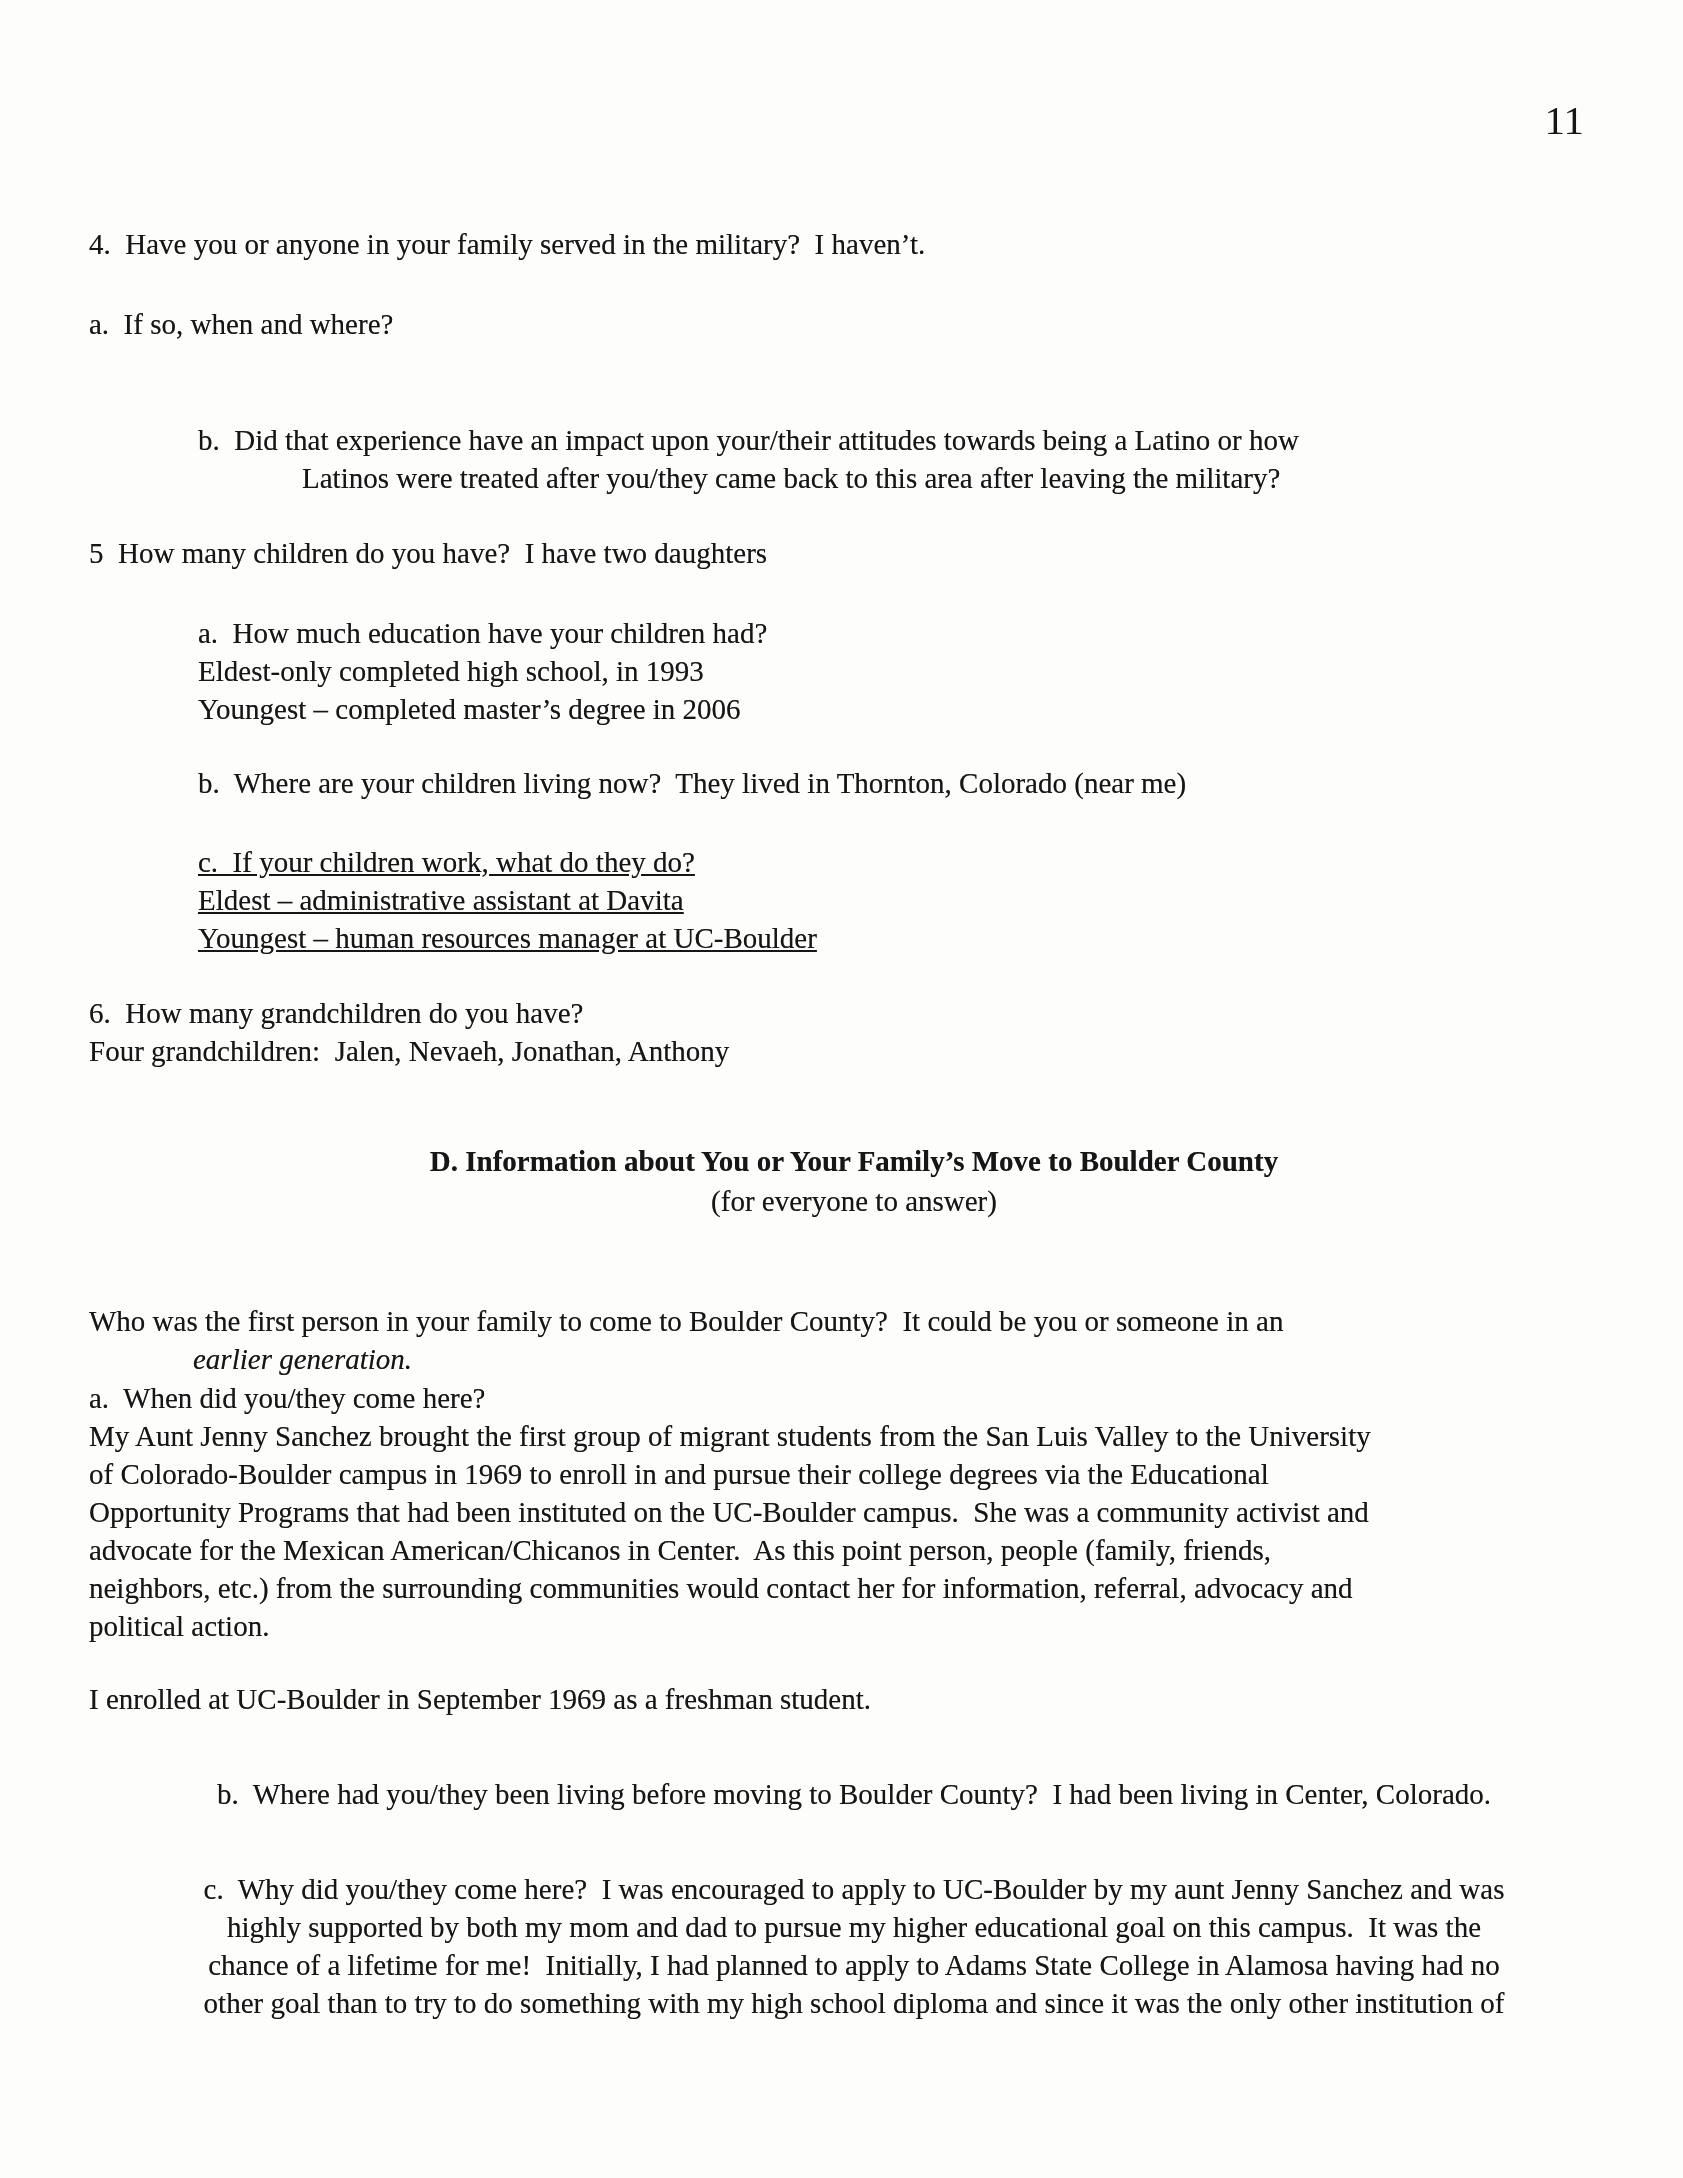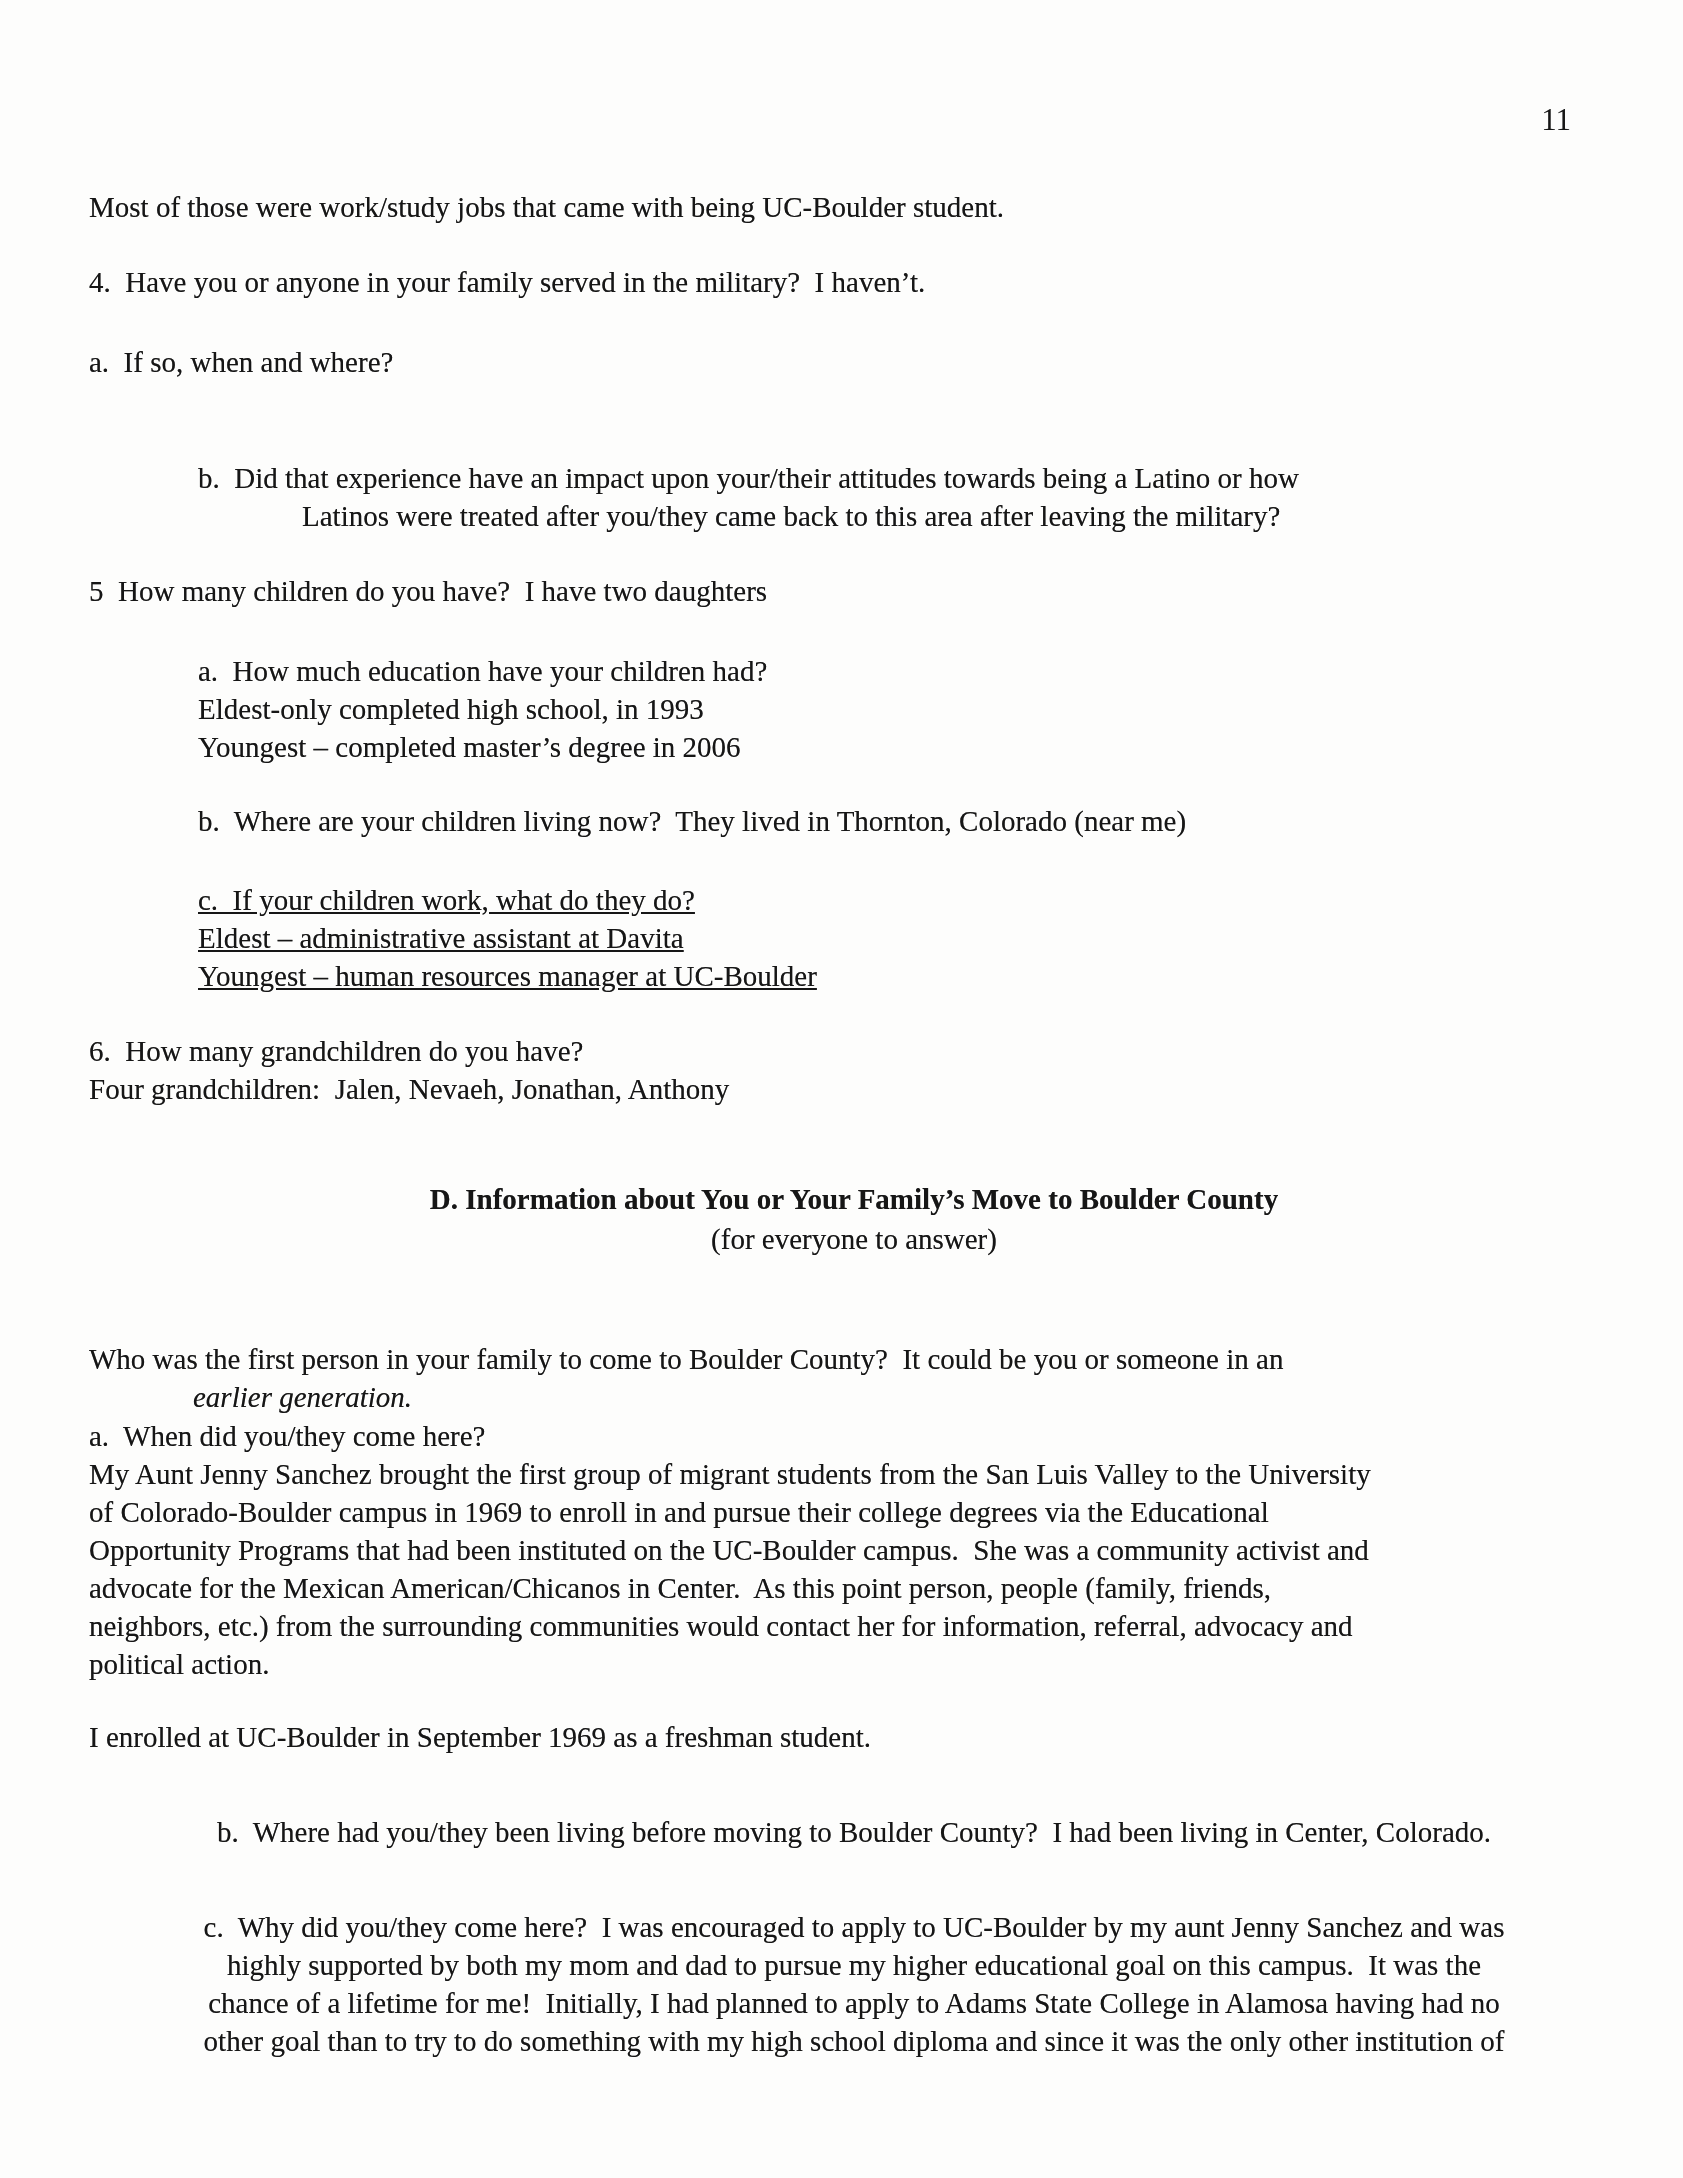--- a/index.html
+++ b/index.html
@@ -10,22 +10,22 @@
     color: #161616;
   }
   .page {
     position: relative;
     width: 1683px; height: 2178px;
     background: #fdfdfc;
     overflow: hidden;
   }
   .page-number {
     position: absolute;
-    top: 102px; right: 112px;
-    font-size: 31px; line-height: 36px;
+    top: 102px; right: 99px;
+    font-size: 41px; line-height: 36px;
   }
   .content {
     position: absolute;
     left: 89px; top: 188px;
     width: 1530px;
     font-size: 29px;
     line-height: 38px;
     text-shadow: 0 0 0.5px rgba(20,20,20,0.55);
   }
   .line { white-space: pre; }
@@ -52,21 +52,20 @@
 </style>
 </head>
 <body>
 
 <div class="page">
 
   <div class="page-number">11</div>
 
   <main class="content">
 
-    <div class="line mt0">Most of those were work/study jobs that came with being UC-Boulder student.</div>
 
     <div class="line mt37">4.  Have you or anyone in your family served in the military?  I haven’t.</div>
 
     <div class="row mt42">
       <span class="line label-4a">a.  If so, when and where?</span>
     </div>
 
     <div class="mt79">
       <div class="line ind110">b.  Did that experience have an impact upon your/their attitudes towards being a Latino or how</div>
       <div class="line ind215">Latinos were treated after you/they came back to this area after leaving the military?</div>

